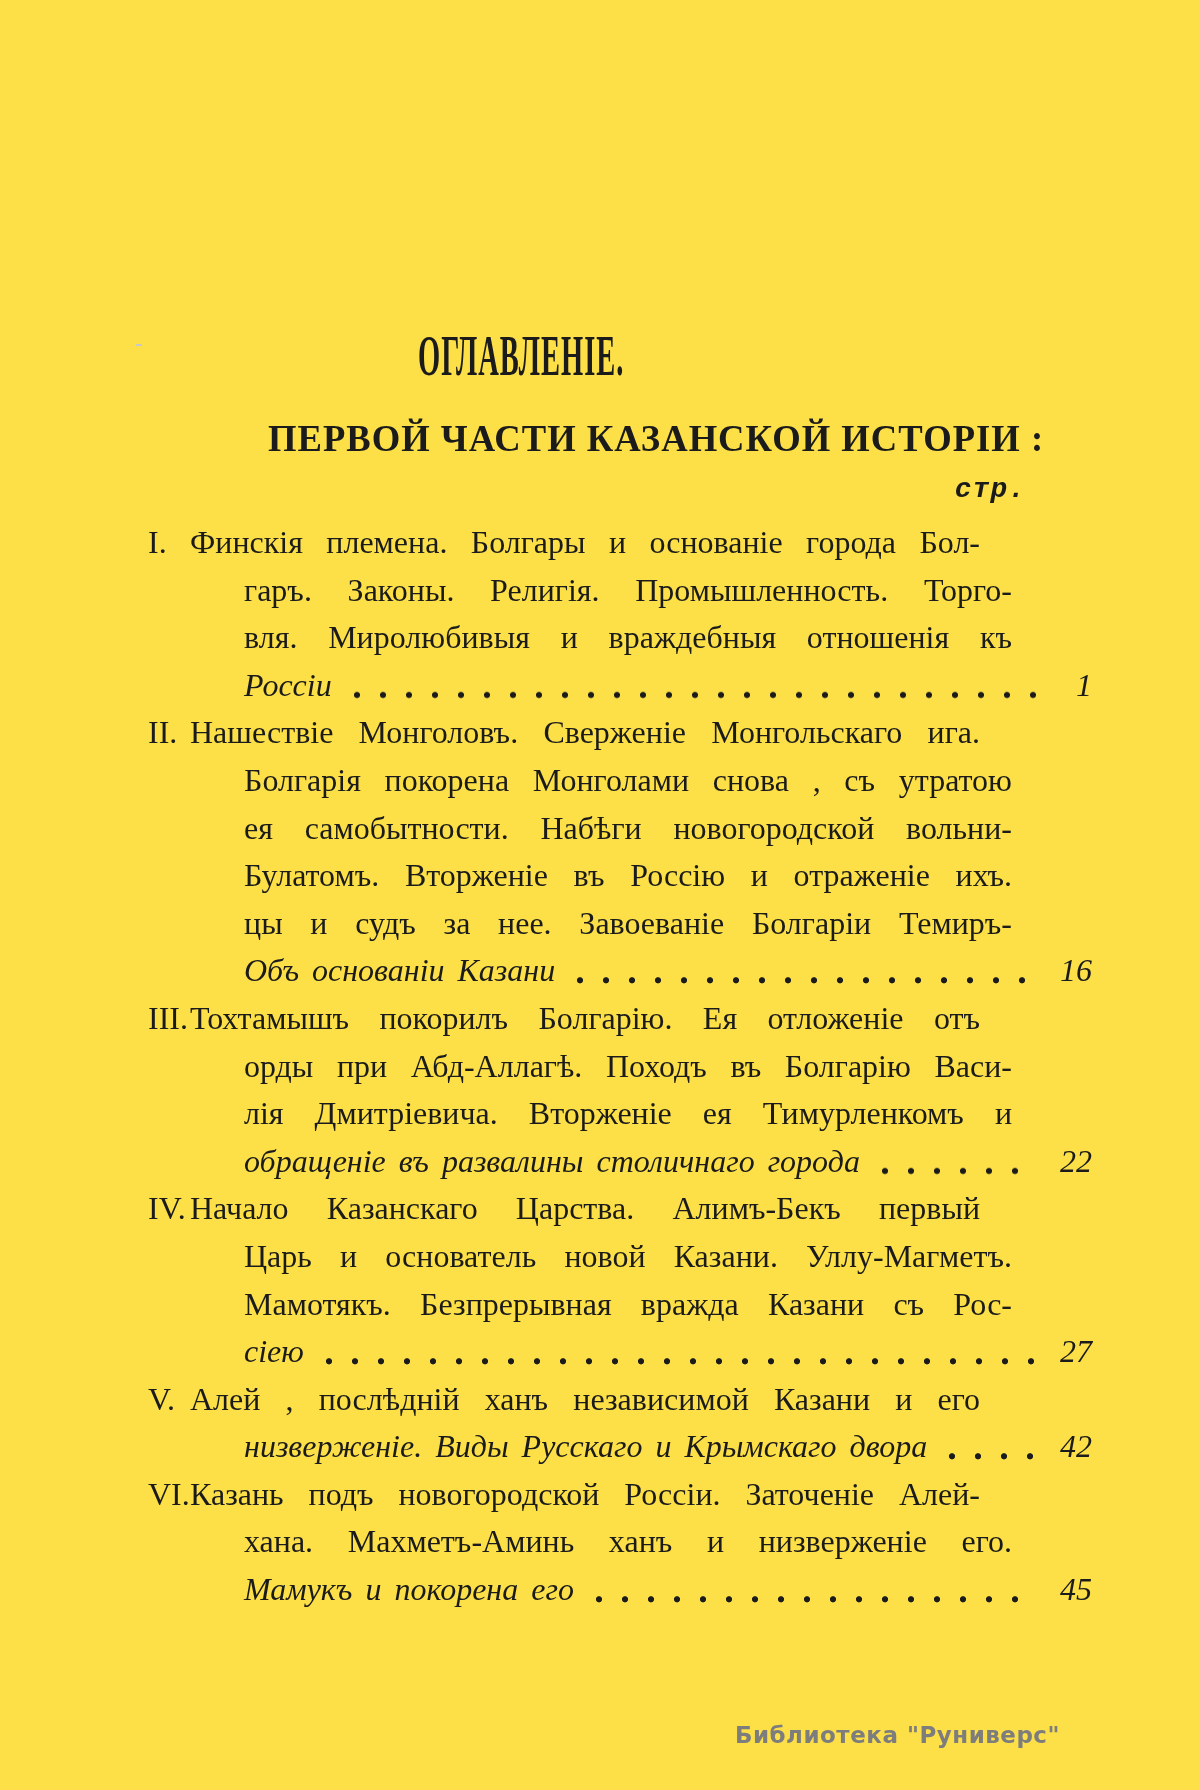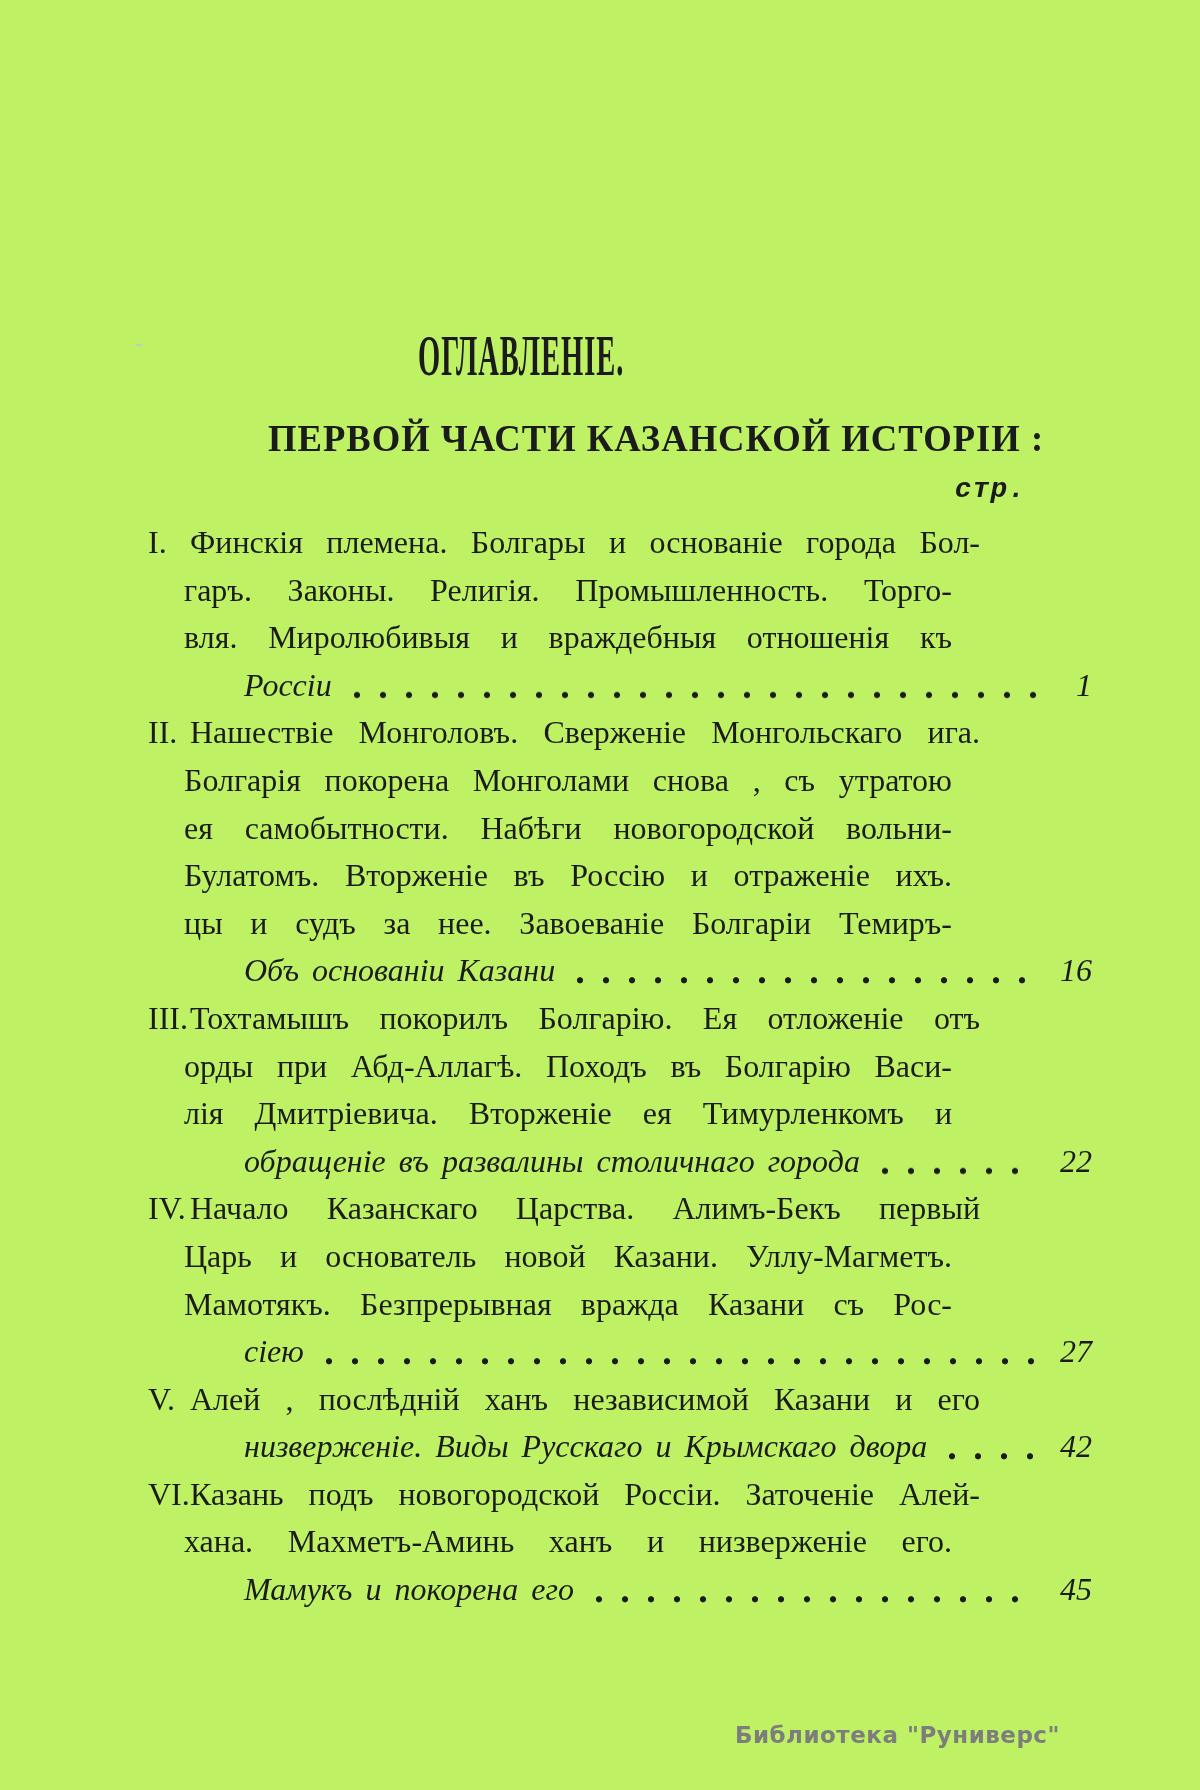--- a/index.html
+++ b/index.html
@@ -4,21 +4,21 @@
 <style>
   html, body {
     margin: 0;
     padding: 0;
     background: #ffffff;
   }
   .page {
     position: relative;
     width: 1200px;
     height: 1790px;
-    background: #bef264;
+    background: #fde047;
     overflow: hidden;
     font-family: "Liberation Serif", "DejaVu Serif", serif;
     color: #1b1b1b;
   }
   
   .title {
     position: absolute;
     top: 327px;
     left: 418px;
     font-size: 57px;
@@ -73,21 +73,21 @@
     padding-left: 42px;
     width: 790px; 
   }
   .numeral {
     position: absolute;
     left: 0;
     top: 0;
     text-align: left;
   }
   .line-cont {
-    margin-left: 36px;
+    margin-left: 96px;
     width: 768px; 
   }
   .line-last {
     margin-left: 96px;
     width: 848px; 
     display: flex;
     font-style: italic;
   }
   .line-last .ltext {
     white-space: nowrap;

